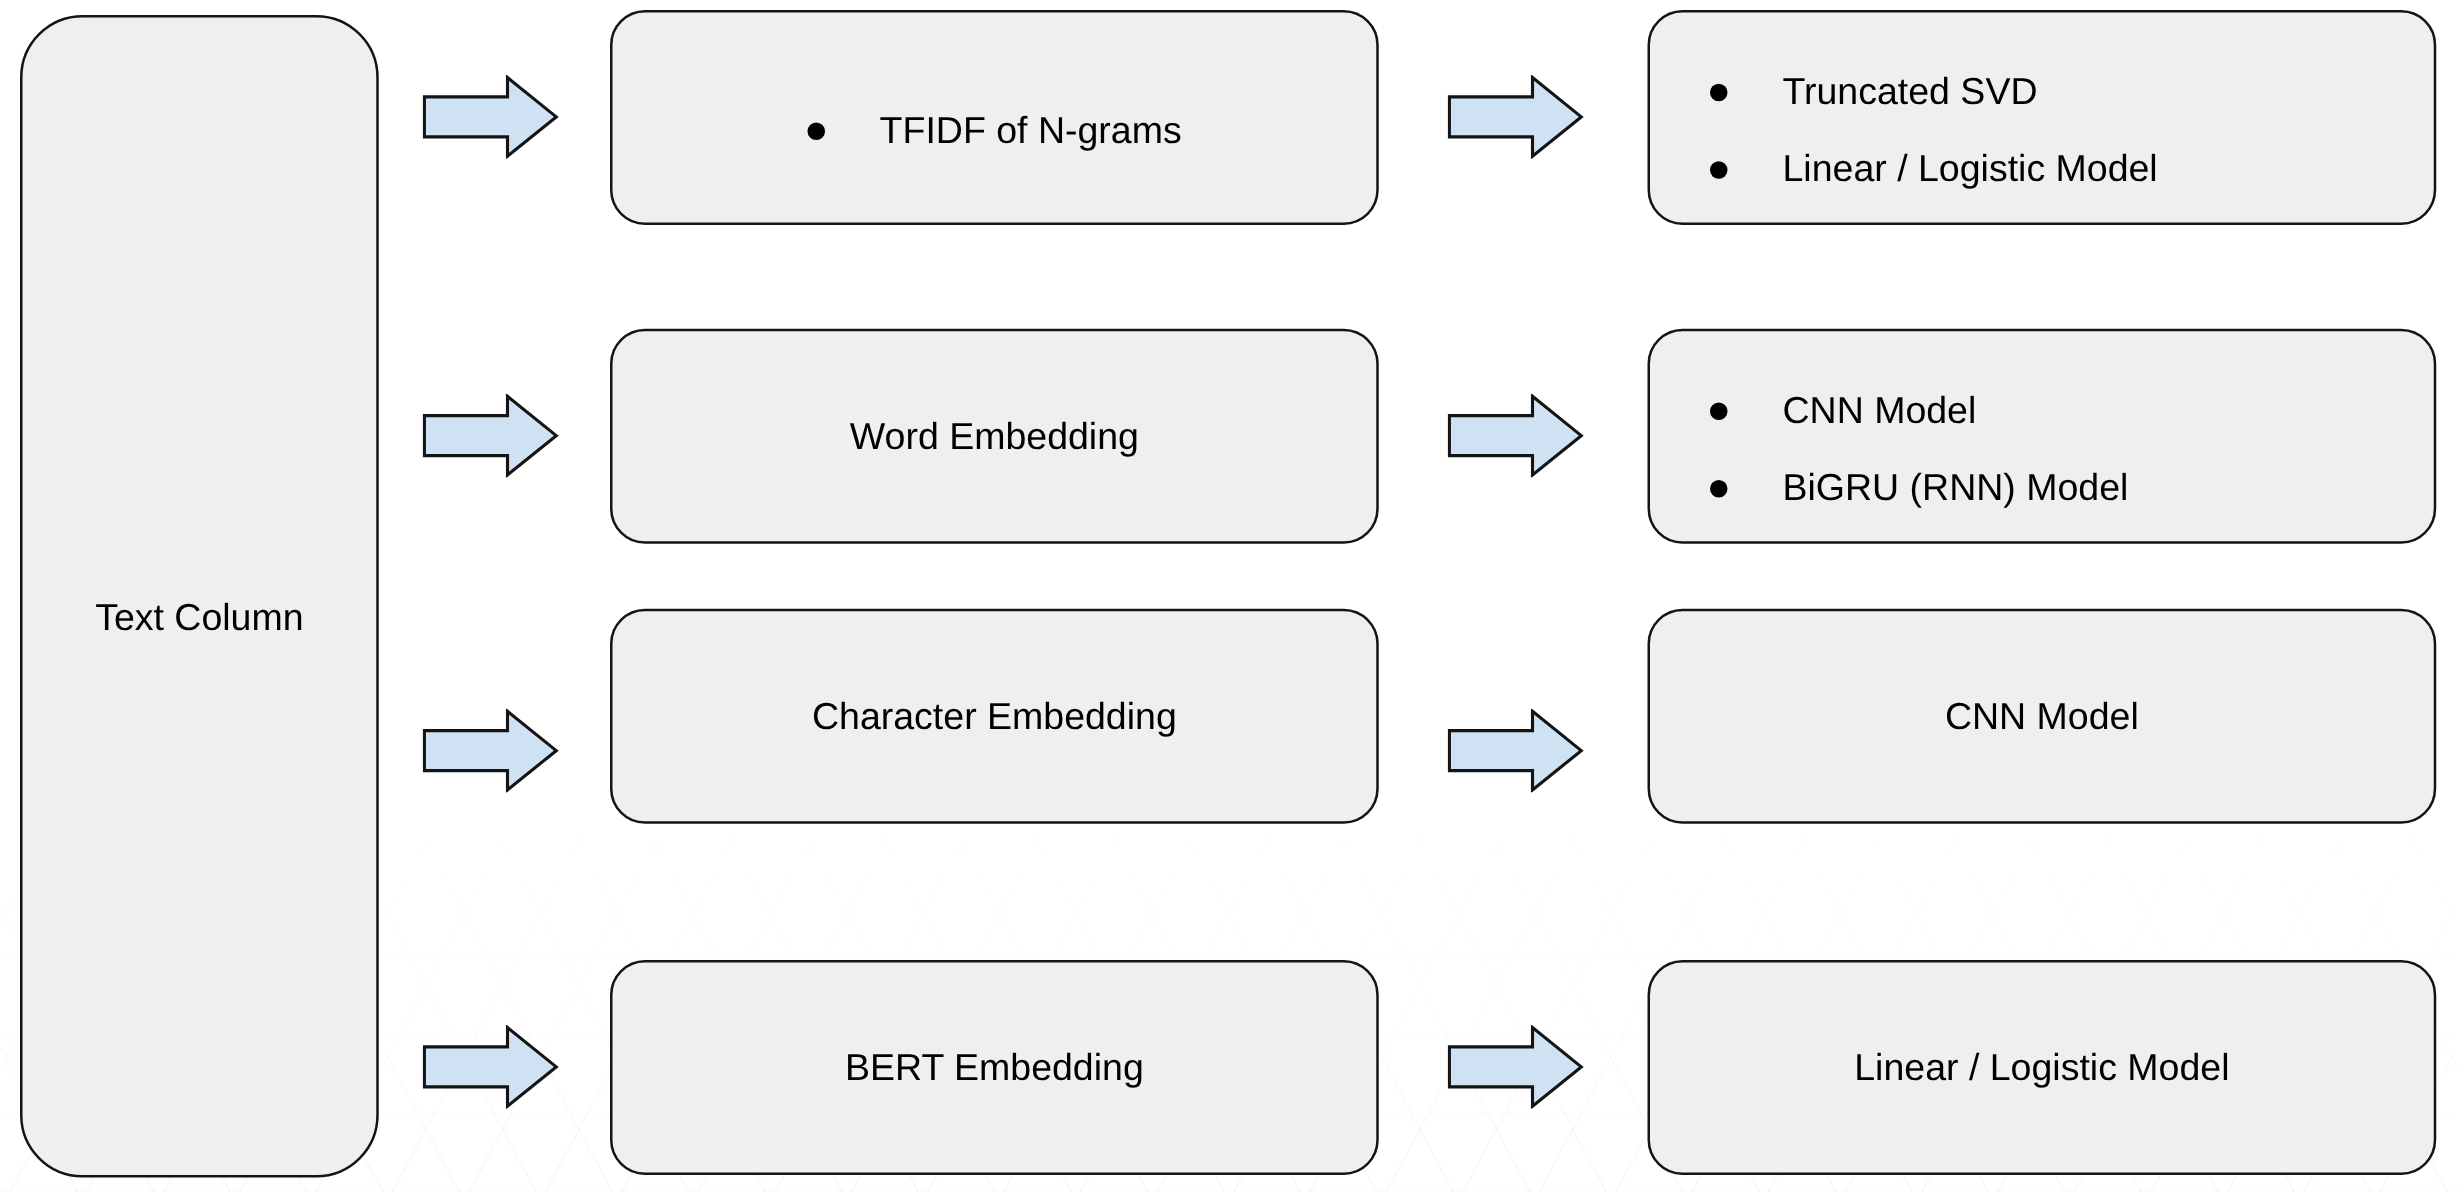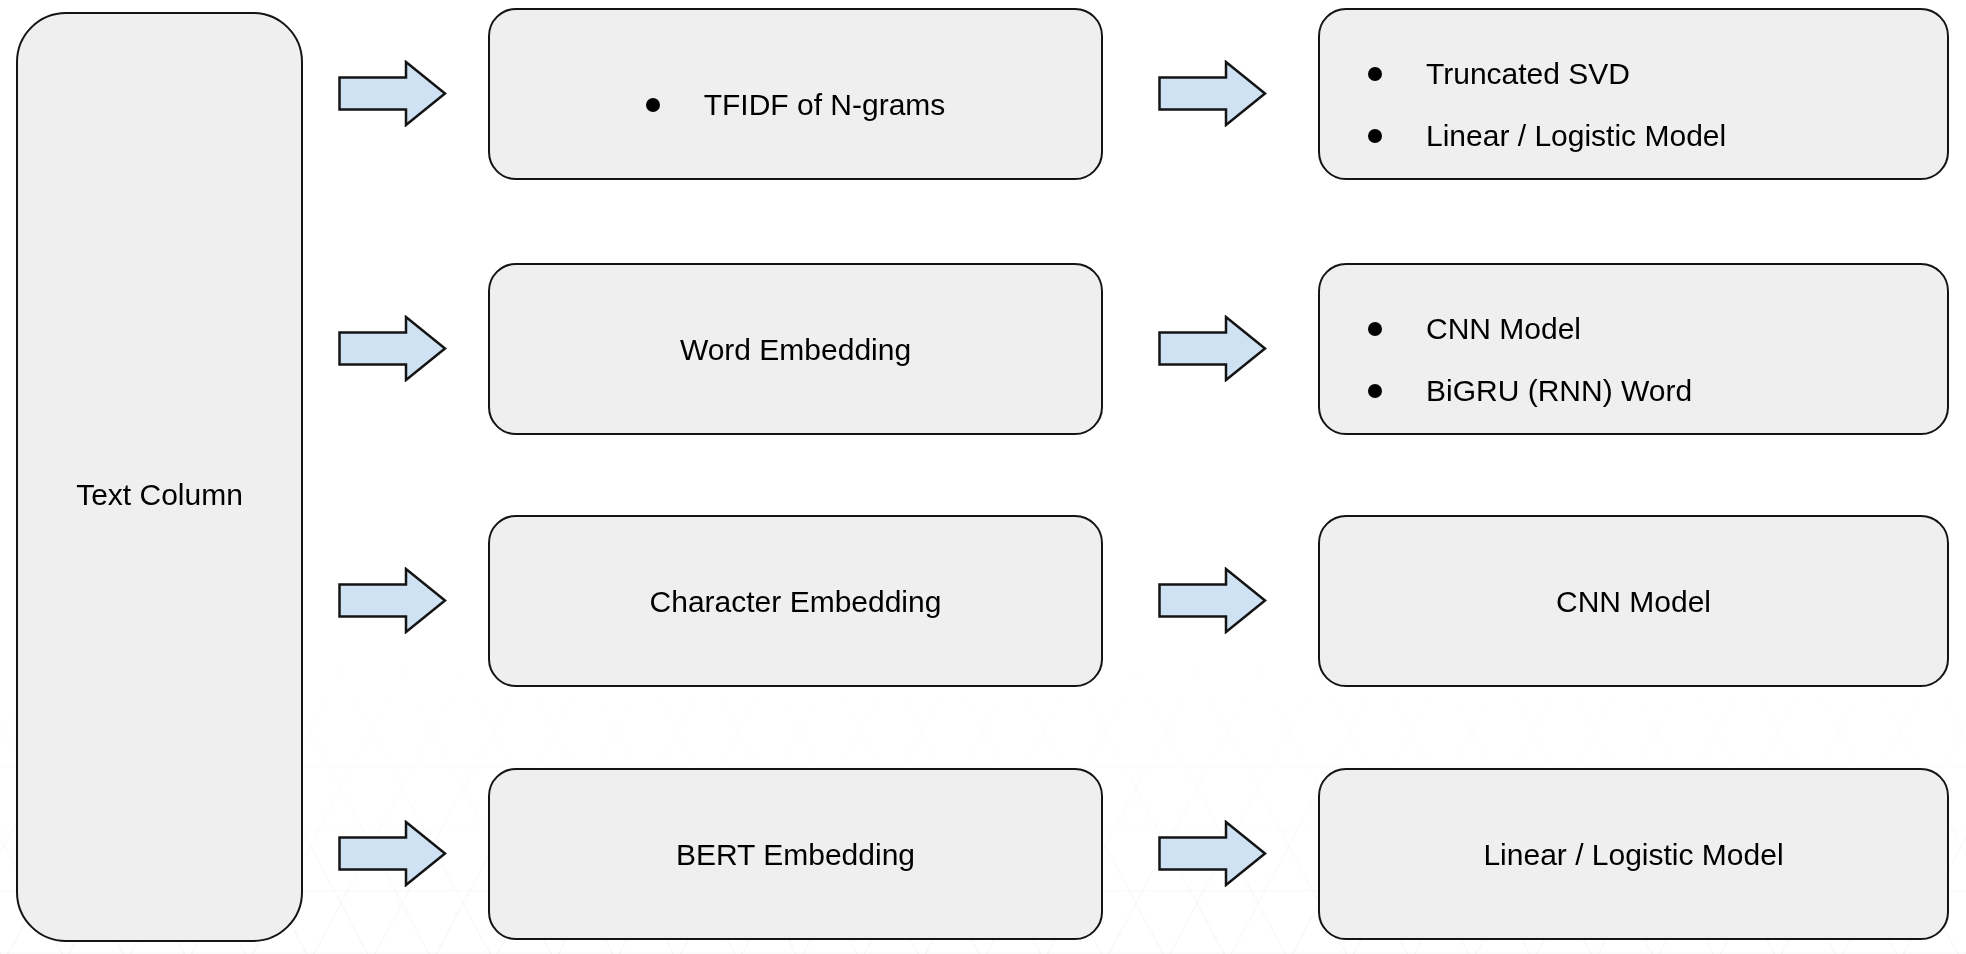--- a/index.html
+++ b/index.html
@@ -28,21 +28,21 @@
     border-radius:28px;
     display:flex;align-items:center;justify-content:center;
     font-size:30px;line-height:41px;
   }
   .source{
     left:16px;top:12px;width:287px;height:930px;border-radius:50px;
   }
   .source .label{width:180px;text-align:center;margin-top:34px;}
   .feature-box{left:488px;width:615px;height:172px;}
   .model-box{left:1318px;width:631px;height:172px;}
-  .row-0{top:8px;}  .row-1{top:263px;}  .row-2{top:515px;}  .row-3{top:768px;}
+  .row-0{top:8px;}  .row-1{top:263px;}  .row-2{top:487px;}  .row-3{top:768px;}
   .label{text-align:left;}
   .bullet-list{display:flex;flex-direction:column;}
   .bullet-item{display:flex;align-items:center;height:41px;white-space:nowrap;margin-top:21px;}
   .dot{width:14px;height:14px;border-radius:50%;background:var(--text);margin-right:44px;flex:none;}
   .shape-box.align-left{justify-content:flex-start;padding-left:48px;}
   .arrow{position:absolute;z-index:1;width:110px;height:67px;}
   .arrow polygon{fill:var(--arrow-fill);stroke:var(--arrow-border);stroke-width:2.5;}
   .arrow-left{left:338px;}
   .arrow-right{left:1158px;}
   .arrow.row-0{top:60px;} .arrow.row-1{top:315px;} .arrow.row-2{top:567px;} .arrow.row-3{top:820px;}
@@ -93,21 +93,21 @@
   <polygon points="1.5,17.5 68,17.5 68,2 107,33.5 68,65 68,49.5 1.5,49.5"></polygon>
 </svg>
 <div class="shape-box model-box row-1 align-left">
   <div class="bullet-list">
     <div class="bullet-item">
       <span class="dot"></span>
       <span>CNN Model</span>
     </div>
     <div class="bullet-item">
       <span class="dot"></span>
-      <span>BiGRU (RNN) Word</span>
+      <span>BiGRU (RNN) Model</span>
     </div>
   </div>
 </div>
 
 <svg class="arrow arrow-left row-2" viewBox="0 0 110 67">
   <polygon points="1.5,17.5 68,17.5 68,2 107,33.5 68,65 68,49.5 1.5,49.5"></polygon>
 </svg>
 <div class="shape-box feature-box row-2">
   <span class="label">Character Embedding</span>
 </div>

